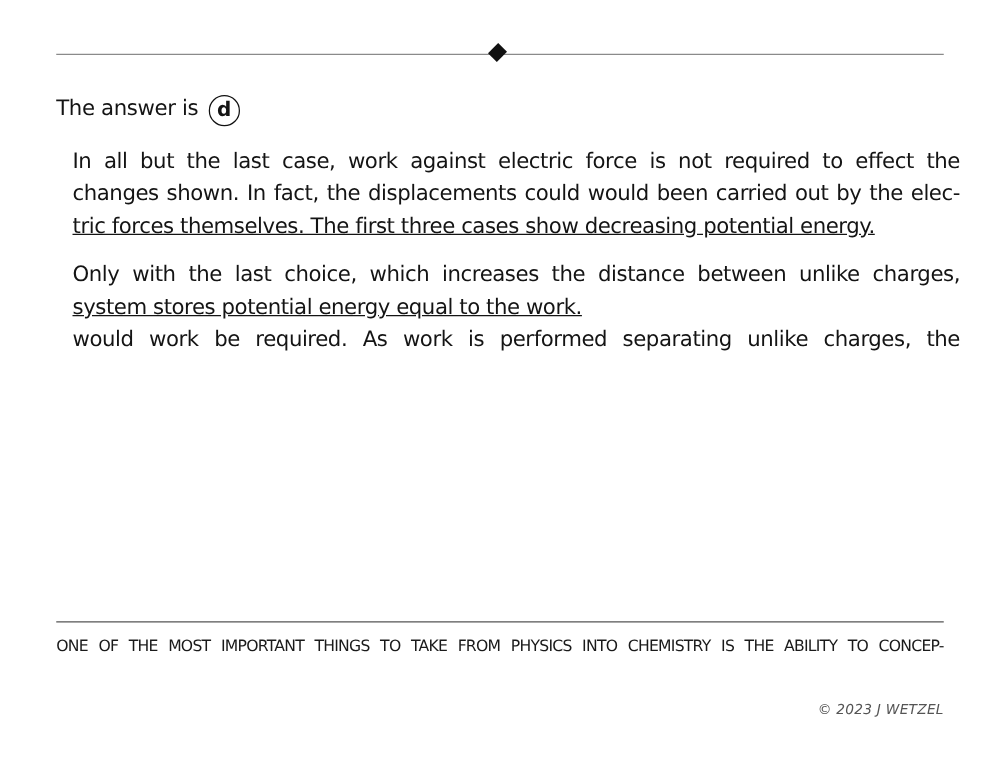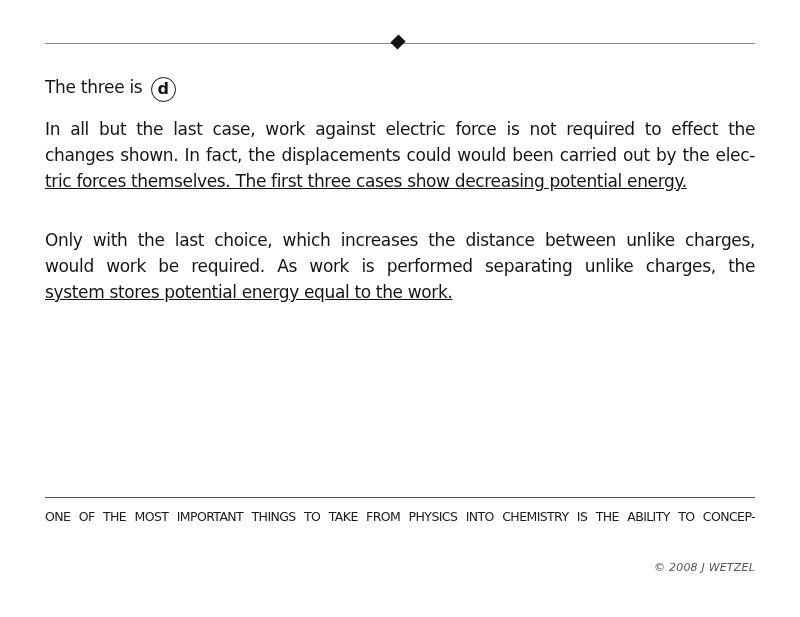--- a/index.html
+++ b/index.html
@@ -19,28 +19,28 @@
       position: absolute; left: 45px; top: 74px; font-size: 17px; line-height: 26px;
       letter-spacing: -0.3px;
     }
     .answer-circle {
       display: inline-block; width: 22px; height: 22px; border: 1.5px solid #111;
       border-radius: 50%; text-align: center; line-height: 21px; font-weight: bold;
       font-size: 16px; margin-left: 3px; vertical-align: -1px; box-sizing: border-box;
       width: 25px; height: 25px;
     }
     .para {
-      position: absolute; left: 45px; width: 710px; font-size: 17px; line-height: 26px;
+      position: absolute; left: 58px; width: 710px; font-size: 17px; line-height: 26px;
       text-align: justify; letter-spacing: -0.35px; word-spacing: 0px;
       font-family: "DejaVu Sans", sans-serif;
     }
     .para .ln { display: block; text-align-last: justify; white-space: nowrap; }
     .para .ln.last { text-align-last: left; text-decoration: underline; }
     .p1 { top: 116px; }
-    .p2 { top: 207px; margin-top: 20px; }
+    .p2 { top: 207px; }
     .bottom-rule {
       position: absolute; left: 45px; top: 497px; width: 710px; height: 0;
       border-top: 1px solid #555;
     }
     .footnote {
       position: absolute; left: 45px; top: 506px; width: 710px; font-size: 12.5px;
       line-height: 21px; letter-spacing: -0.6px; color: #1a1a1a;
       font-family: "DejaVu Sans", sans-serif;
     }
     .footnote .ln { display: block; white-space: nowrap; }
@@ -50,35 +50,35 @@
       color: #555; letter-spacing: 0.2px; font-family: "DejaVu Sans", sans-serif;
     }
   </style>
 </head>
 <body>
 
 <div class="top-rule"></div>
 <div class="diamond"></div>
 
 <div class="answer-line">
-  <span>The three is</span>
+  <span>The answer is</span>
   <span class="answer-circle">d</span>
 </div>
 
 <div class="para p1">
   <span class="ln">In all but the last case, work against electric force is not required to effect the</span>
   <span class="ln">changes shown.  In fact, the displacements could would been carried out by the elec-</span>
   <span class="ln last">tric forces themselves.  The first three cases show decreasing potential energy.</span>
 </div>
 
 <div class="para p2">
   <span class="ln">Only with the last choice, which increases the distance between unlike charges,</span>
+  <span class="ln last">system stores potential energy equal to the work.</span>
   <span class="ln">would work be required.  As work is performed separating unlike charges, the</span>
-  <span class="ln last">system stores potential energy equal to the work.</span>
 </div>
 
 <div class="bottom-rule"></div>
 
 <div class="footnote">
   <span class="ln full">ONE OF THE MOST IMPORTANT THINGS TO TAKE FROM PHYSICS INTO CHEMISTRY IS THE ABILITY TO CONCEP-</span>
 </div>
 
-<div class="copyright">© 2008 J WETZEL</div>
+<div class="copyright">© 2023 J WETZEL</div>
 
 </body></html>

